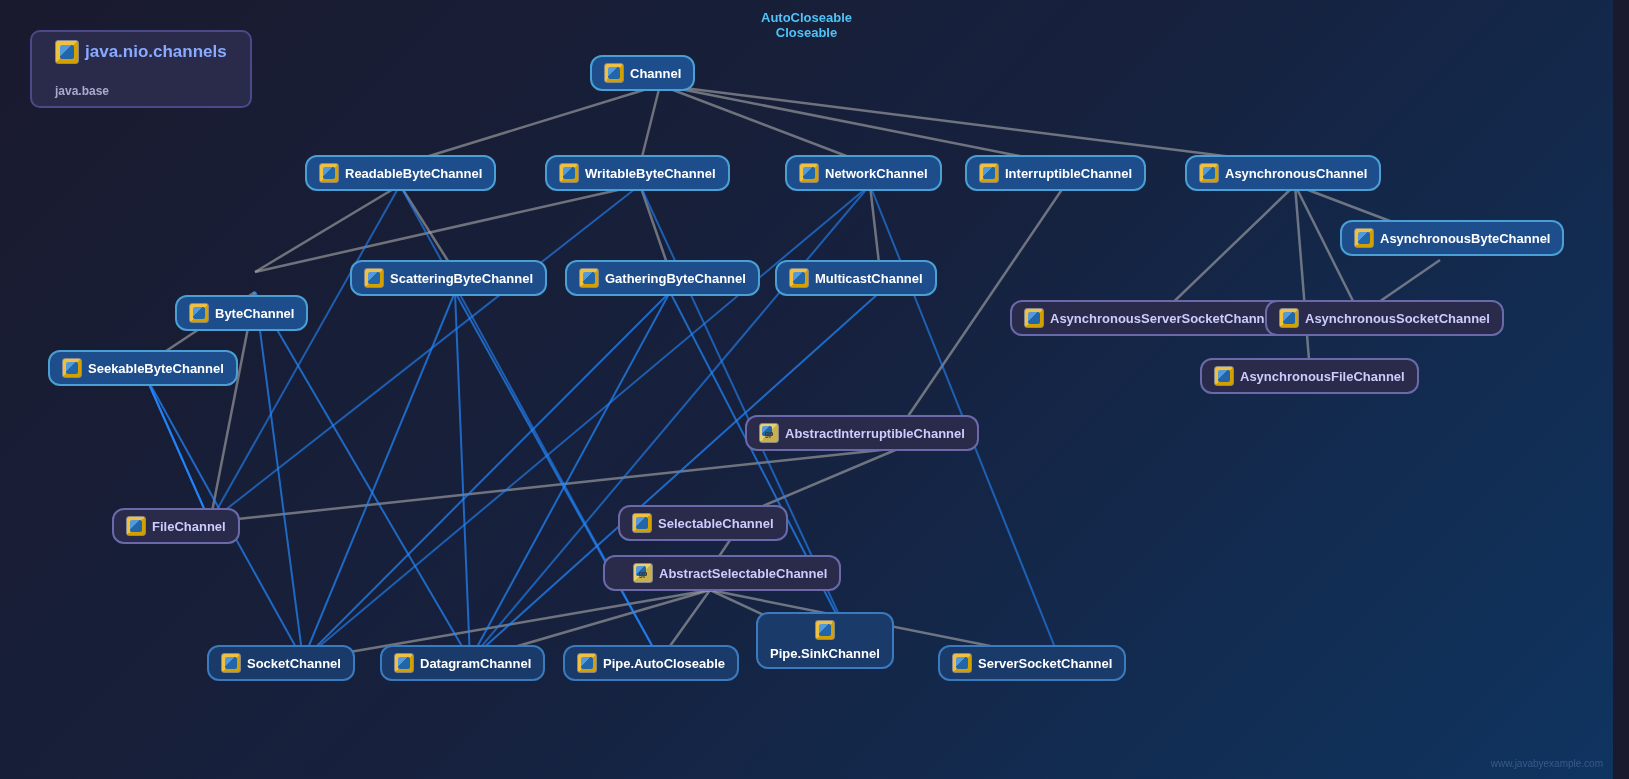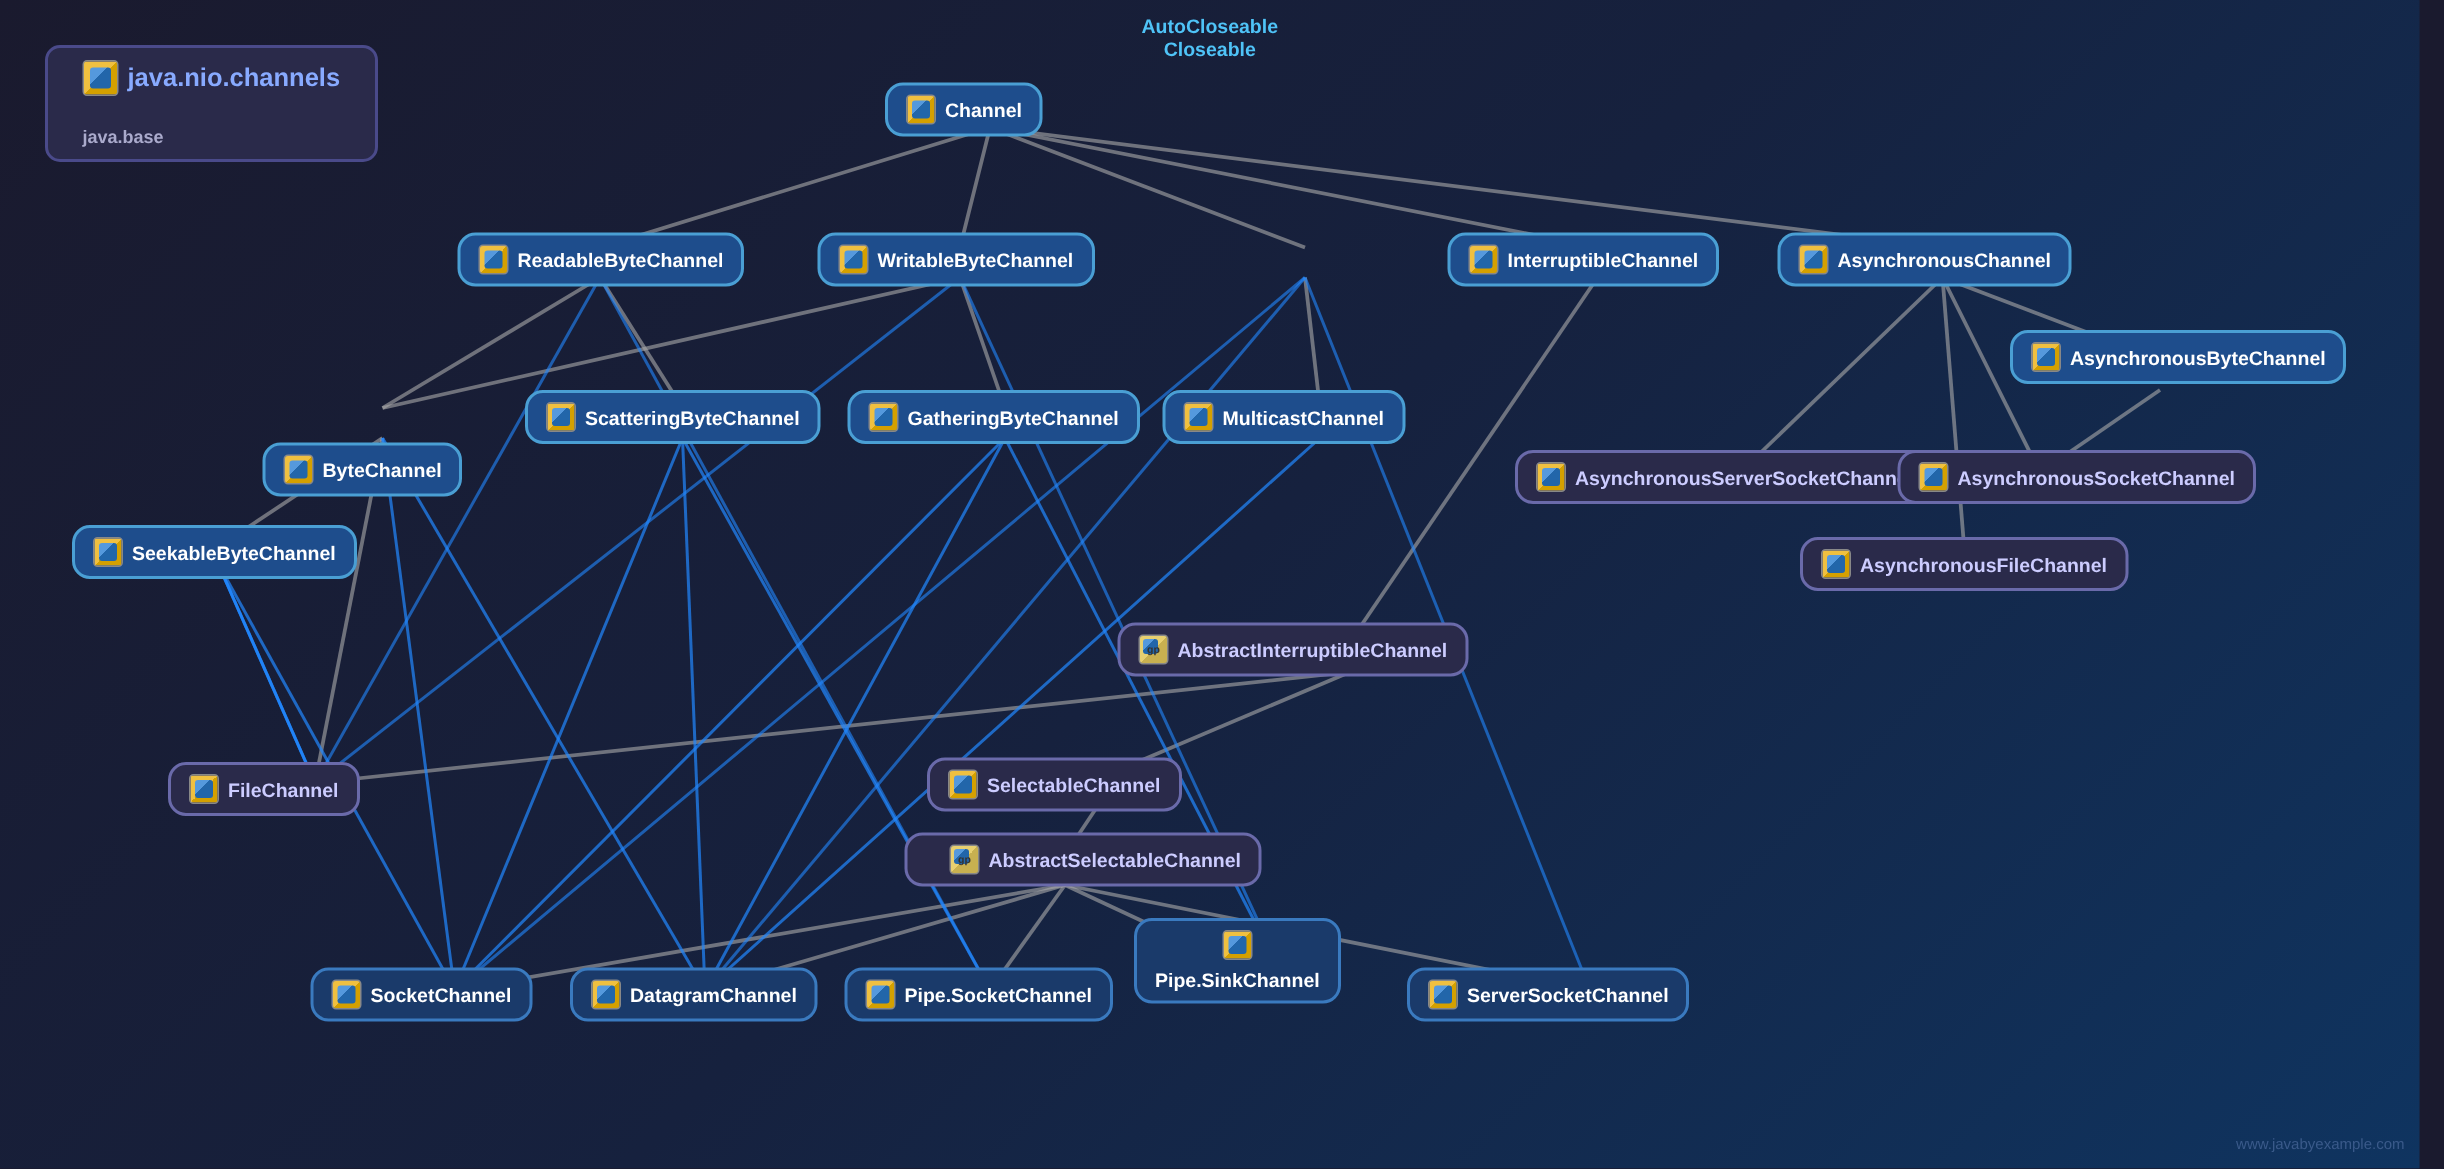--- a/index.html
+++ b/index.html
@@ -250,20 +250,24 @@
   <div class="node node-interface" style="left:305px; top:155px;">
     <div class="node-icon"></div>
     <span>ReadableByteChannel</span>
   </div>
 
   <div class="node node-interface" style="left:545px; top:155px;text-align:right;">
     <div class="node-icon"></div>
     <span>WritableByteChannel</span>
   </div>
 
+  <div class="node node-interface" style="left:785px; top:155px;">
+    <div class="node-icon"></div>
+    <span>NetworkChannel</span>
+  </div>
 
   <div class="node node-interface" style="left:965px; top:155px;">
     <div class="node-icon"></div>
     <span>InterruptibleChannel</span>
   </div>
 
   <div class="node node-interface" style="left:1185px; top:155px;">
     <div class="node-icon"></div>
     <span>AsynchronousChannel</span>
   </div>
@@ -338,21 +342,21 @@
     <span>SocketChannel</span>
   </div>
 
   <div class="node node-concrete" style="left:380px; top:645px;">
     <div class="node-icon"></div>
     <span>DatagramChannel</span>
   </div>
 
   <div class="node node-concrete" style="left:563px; top:645px;">
     <div class="node-icon"></div>
-    <span>Pipe.SocketChannel</span>
+    <span>Pipe.AutoCloseable</span>
   </div>
 
   <div class="node node-concrete" style="left:756px; top:612px;flex-direction:column;">
     <div class="node-icon"></div>
     <span>Pipe.SinkChannel</span>
   </div>
 
   <div class="node node-concrete" style="left:938px; top:645px;">
     <div class="node-icon"></div>
     <span>ServerSocketChannel</span>

